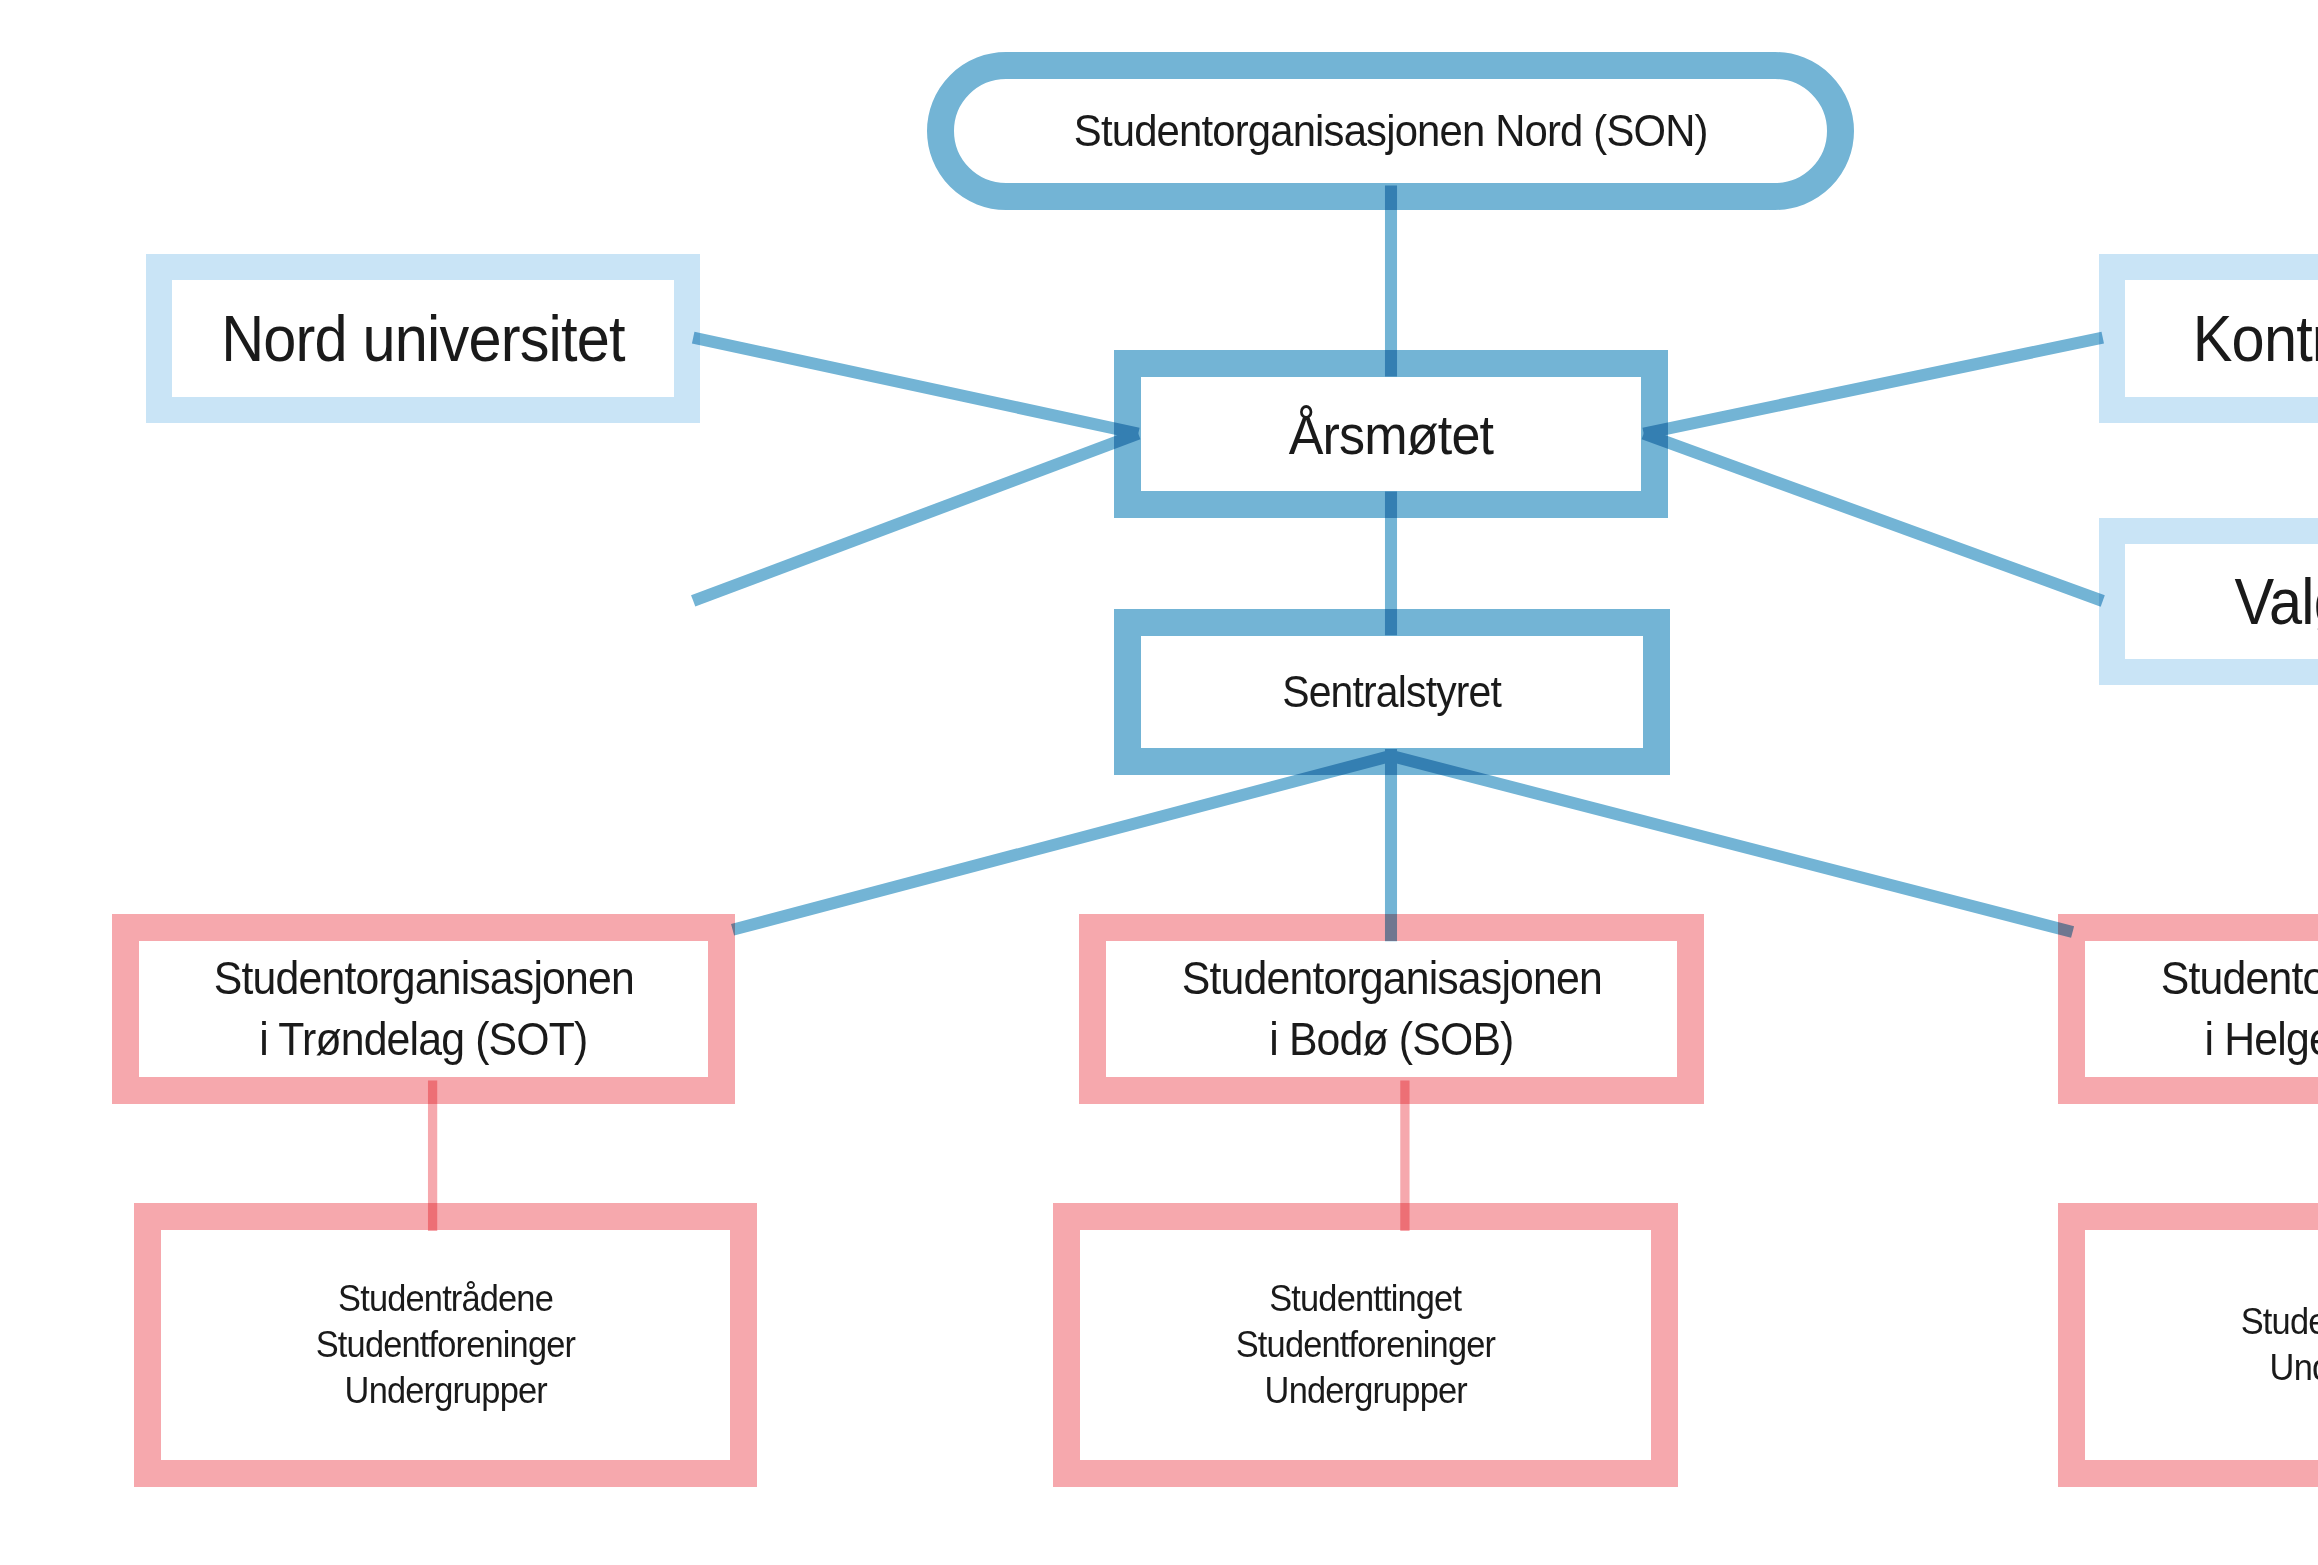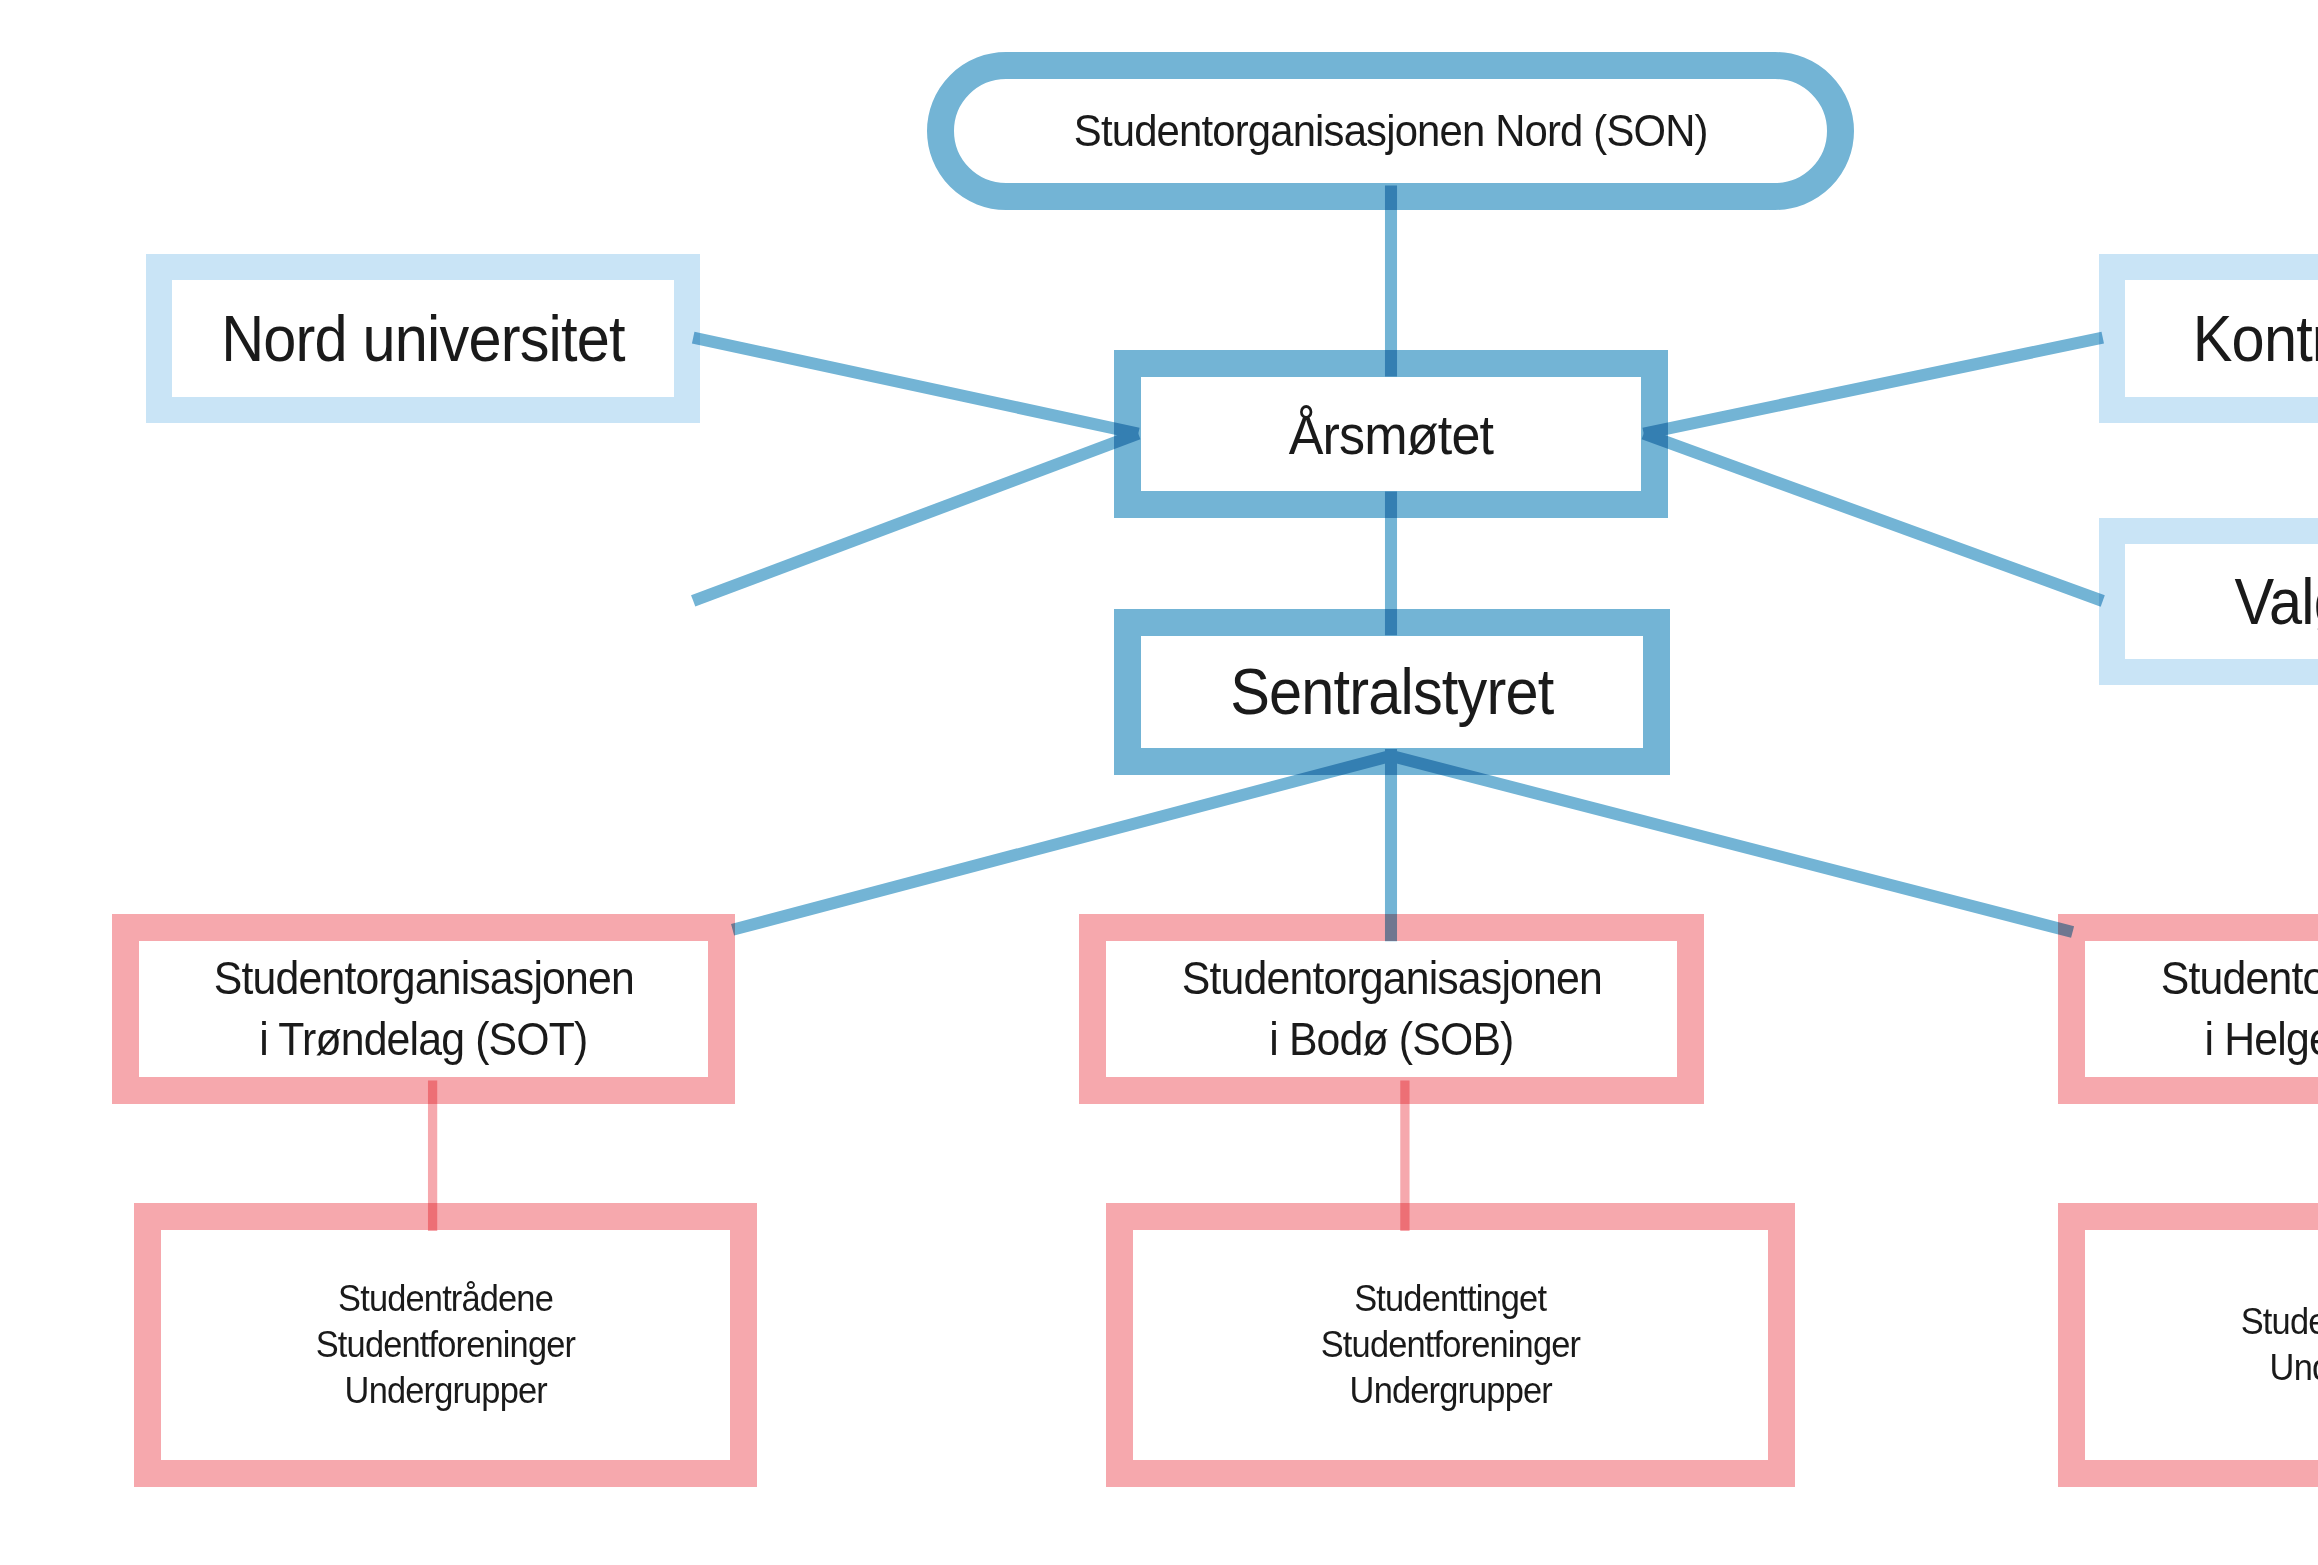--- a/index.html
+++ b/index.html
@@ -34,26 +34,26 @@
   .b-light{border:26px solid var(--blue-light);}
   .b-pink{border:27px solid var(--pink);}
 
   
   .n-son{left:927px;top:52px;width:927px;height:158px;border-radius:79px;font-size:45px;}
   .n-nord{left:146px;top:254px;width:554px;height:169px;font-size:64px;}
   .n-studentinord{left:146px;top:518px;width:554px;height:167px;font-size:64px;}
   .n-kontroll{left:2099px;top:254px;width:552px;height:169px;font-size:64px;}
   .n-valg{left:2099px;top:518px;width:552px;height:167px;font-size:64px;}
   .n-arsmotet{left:1114px;top:350px;width:554px;height:168px;font-size:56px;}
-  .n-sentral{left:1114px;top:609px;width:556px;height:166px;font-size:64px;}
+  .n-sentral{left:1114px;top:609px;width:556px;height:166px;font-size:44px;}
   .n-sot{left:112px;top:914px;width:623px;height:190px;font-size:46px;}
   .n-sob{left:1079px;top:914px;width:625px;height:190px;font-size:46px;}
   .n-soh{left:2058px;top:914px;width:625px;height:190px;font-size:46px;}
   .n-sot-sub{left:112px;top:1203px;width:623px;height:284px;font-size:37px;margin-left:22px;}
-  .n-sob-sub{left:1106px;top:1203px;width:689px;height:284px;font-size:37px;}
+  .n-sob-sub{left:1053px;top:1203px;width:625px;height:284px;font-size:37px;}
   .n-soh-sub{left:2058px;top:1203px;width:625px;height:284px;font-size:37px;}
 
   .n-sot .label,.n-sob .label,.n-soh .label{line-height:61px;}
   .n-sot-sub .label,.n-sob-sub .label,.n-soh-sub .label{line-height:46px;}
 
   .edges{
     position:absolute;left:0;top:0;width:2782px;height:1565px;
     z-index:2;pointer-events:none;
     mix-blend-mode:multiply;
   }

